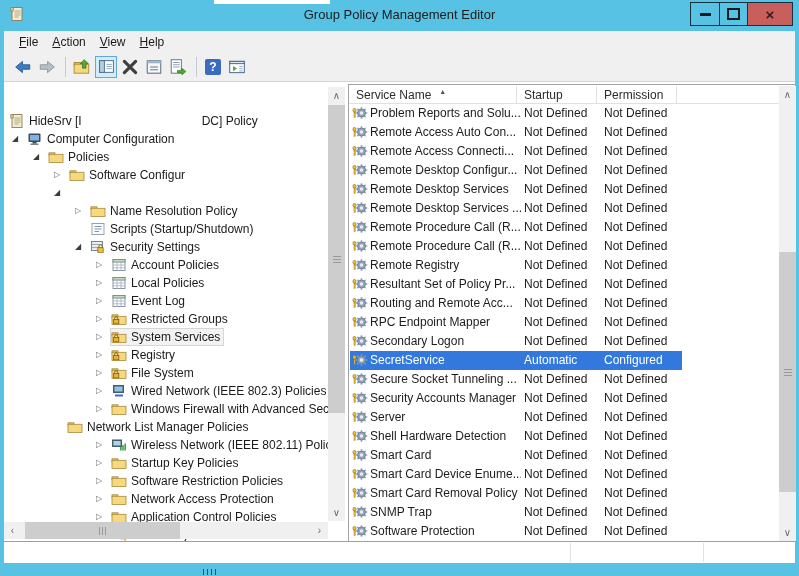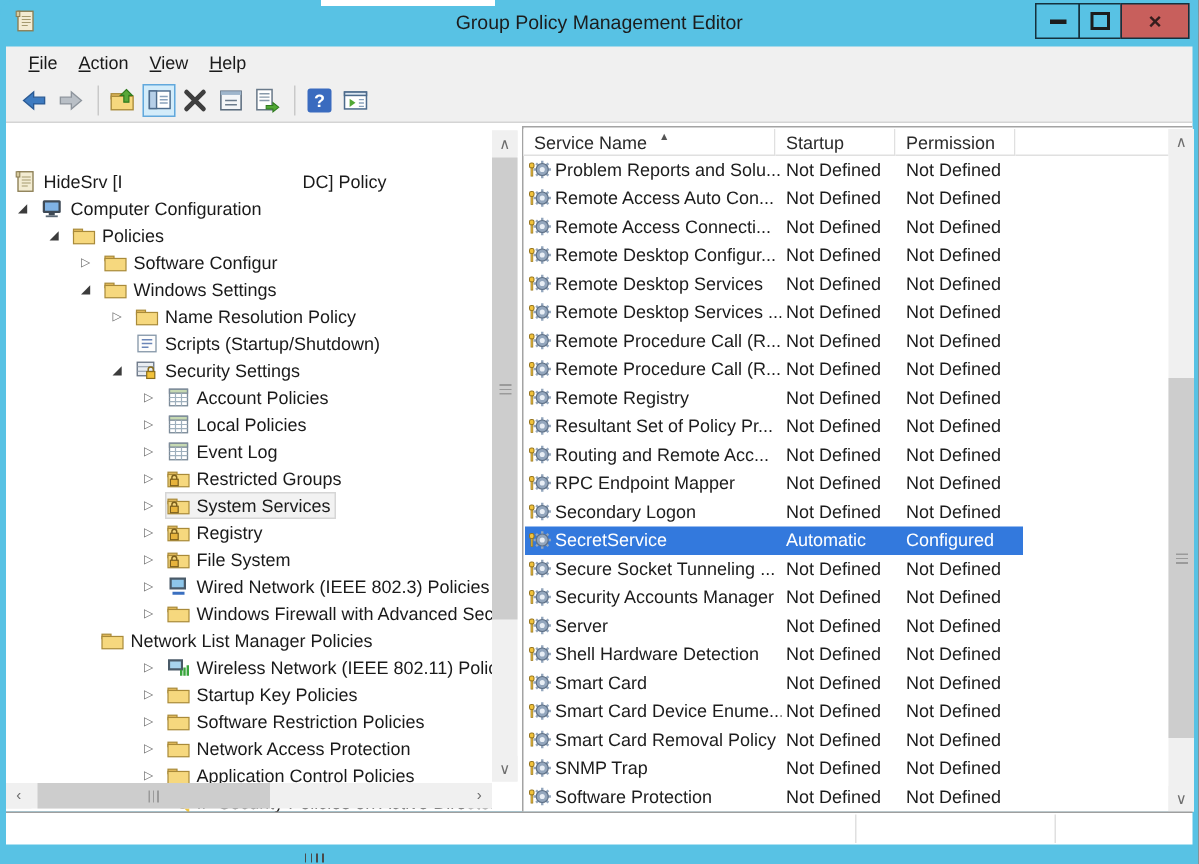--- a/index.html
+++ b/index.html
@@ -226,29 +226,20 @@
                   <svg width="16" height="16" viewBox="0 0 16 16">
                     <rect x="1" y="3.8" width="6" height="3" fill="#e8bf5f" stroke="#a98a39" stroke-width="0.8"></rect>
                     <rect x="1" y="5.3" width="14" height="8.2" fill="#f6d87e" stroke="#a98a39" stroke-width="0.8"></rect>
                   </svg>
                 </span>
       <span class="tree-label">Software Configur</span>
     </span>
   </div>
             <div class="tree-row" style="padding-left: 50px;">
     <span class="expander exp">◢</span>
-    <span class="row-core">
-      <span class="tree-icon">
-                  <svg width="16" height="16" viewBox="0 0 16 16">
-                    <rect x="1" y="3.8" width="6" height="3" fill="#e8bf5f" stroke="#a98a39" stroke-width="0.8"></rect>
-                    <rect x="1" y="5.3" width="14" height="8.2" fill="#f6d87e" stroke="#a98a39" stroke-width="0.8"></rect>
-                  </svg>
-                </span>
-      <span class="tree-label">Windows Settings</span>
-    </span>
   </div>
             <div class="tree-row" style="padding-left: 71px;">
     <span class="expander">▷</span>
     <span class="row-core">
       <span class="tree-icon">
                   <svg width="16" height="16" viewBox="0 0 16 16">
                     <rect x="1" y="3.8" width="6" height="3" fill="#e8bf5f" stroke="#a98a39" stroke-width="0.8"></rect>
                     <rect x="1" y="5.3" width="14" height="8.2" fill="#f6d87e" stroke="#a98a39" stroke-width="0.8"></rect>
                   </svg>
                 </span>

